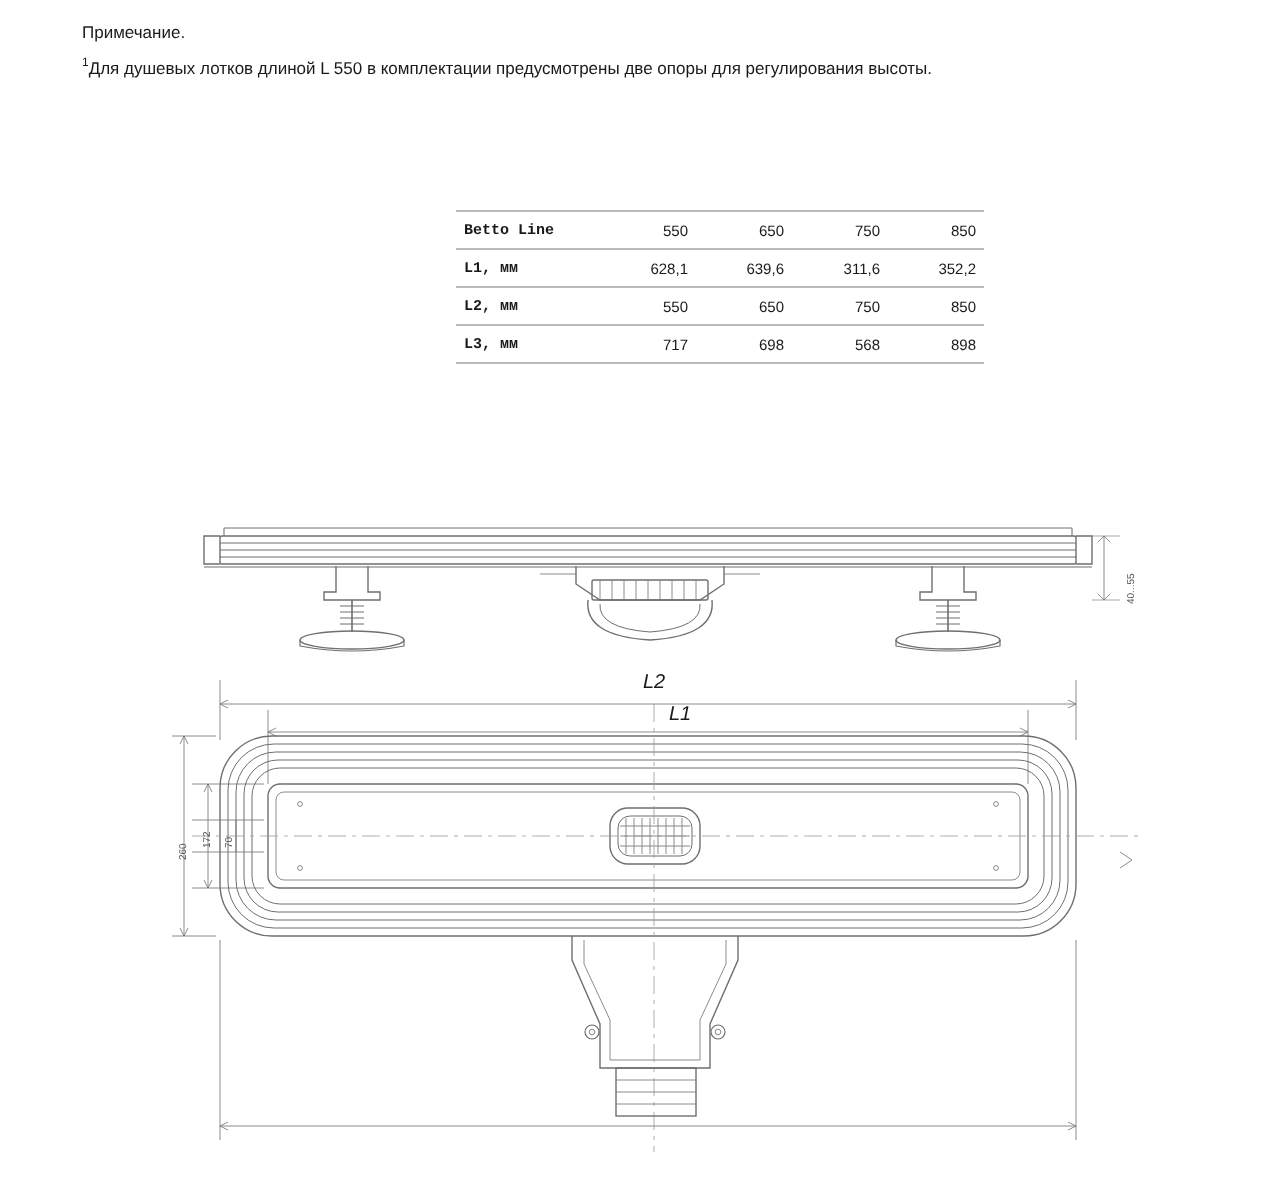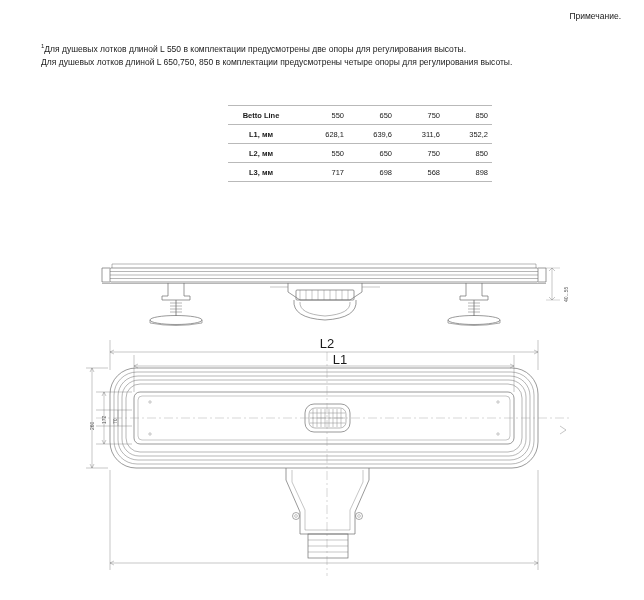--- a/index.html
+++ b/index.html
@@ -25,22 +25,21 @@
   .notes {
     position: absolute;
     left: 41px;
     top: 10px;
     width: 580px;
   }
   .note-title {
     font-size: 8.5px;
     line-height: 13px;
     color: #1a1a1a;
-    margin-bottom: 17px;
-    text-align: right;
+    margin-bottom: 3px;
   }
   .note-line {
     font-size: 8.5px;
     line-height: 13px;
     color: #1a1a1a;
     white-space: nowrap;
   }
   .note-line .sup {
     font-size: 6px;
     vertical-align: super;
@@ -59,58 +58,59 @@
     padding: 5px 4px 4px 4px;
     text-align: right;
     color: #1a1a1a;
     font-size: 7.5px;
     white-space: nowrap;
   }
   .spec-table tr:first-child td {
     border-top: 1px solid #b9b9b9;
   }
   .spec-table td.rowhead {
-    text-align: center;
+    text-align: left;
     font-weight: bold;
     padding-right: 10px;
     width: 58px;
+    font-family: Liberation Mono, monospace;
   }
   .spec-table td.val { width: 40px; }
 
   
   .drawing {
     position: absolute;
     left: 0;
     top: 0;
     width: 644px;
     height: 600px;
     pointer-events: none;
   }
   .lbl {
     position: absolute;
-    font-size: 13px;
-    color: #1a1a1a;
+    font-size: 10px;
+    color: #1a1a1a;
+    font-style: italic;
   }
   .lbl-v {
     position: absolute;
     font-size: 5px;
     color: #555;
     transform-origin: 0 0;
     white-space: nowrap;
   }
 </style>
 </head>
 <body>
 
 <div class="page">
 
   <div class="notes">
     <div class="note-title">Примечание.</div>
     <div class="note-line"><span class="sup">1</span><span>Для душевых лотков длиной L 550 в комплектации предусмотрены две опоры для регулирования высоты.</span></div>
-    <div class="note-line">Для душевых лотков длиной L 650,750, 850 в комплектации предусмотрены четыре опоры для регулирования высоты.</div>
   </div>
 
   <table class="spec-table">
     <tbody>
         <tr>
       <td class="rowhead">Betto Line</td>
       <td class="val">550</td>
       <td class="val">650</td>
       <td class="val">750</td>
       <td class="val">850</td>

